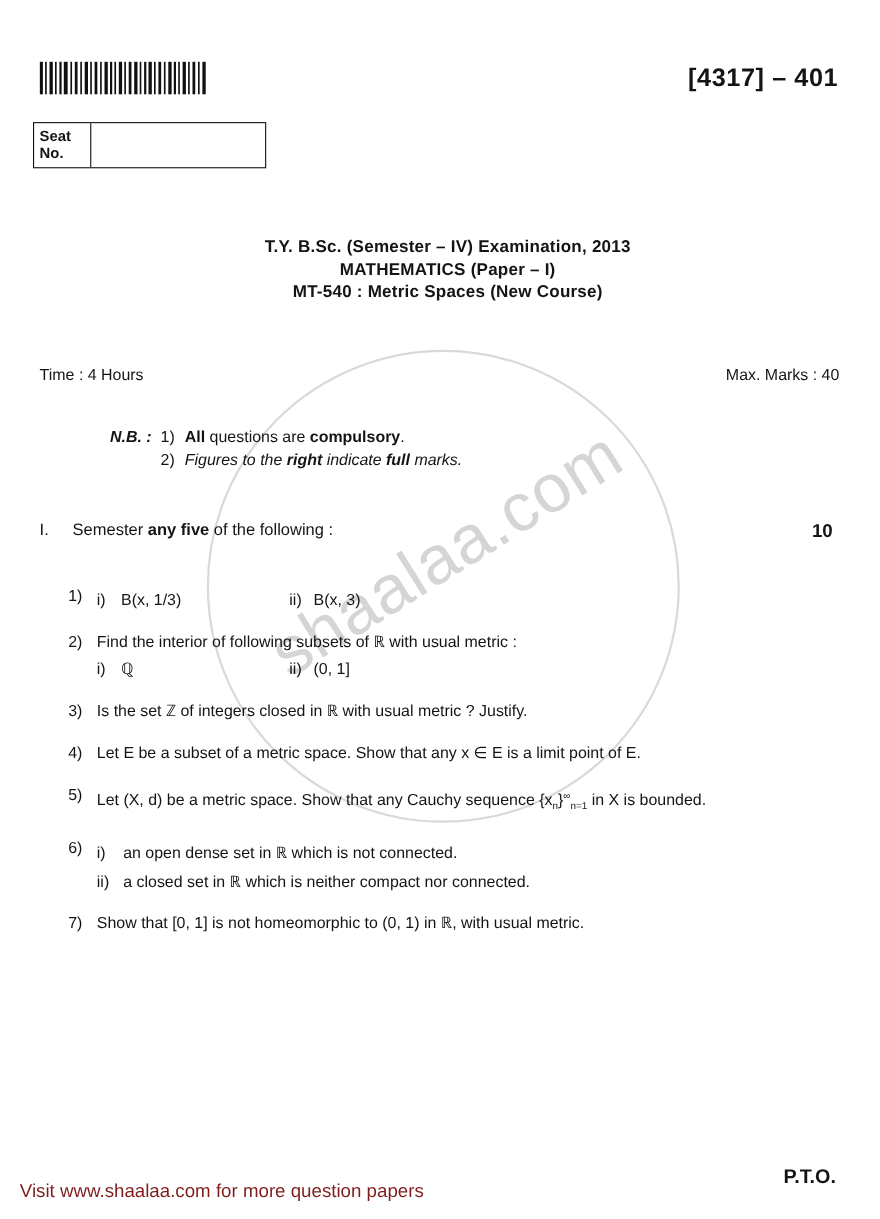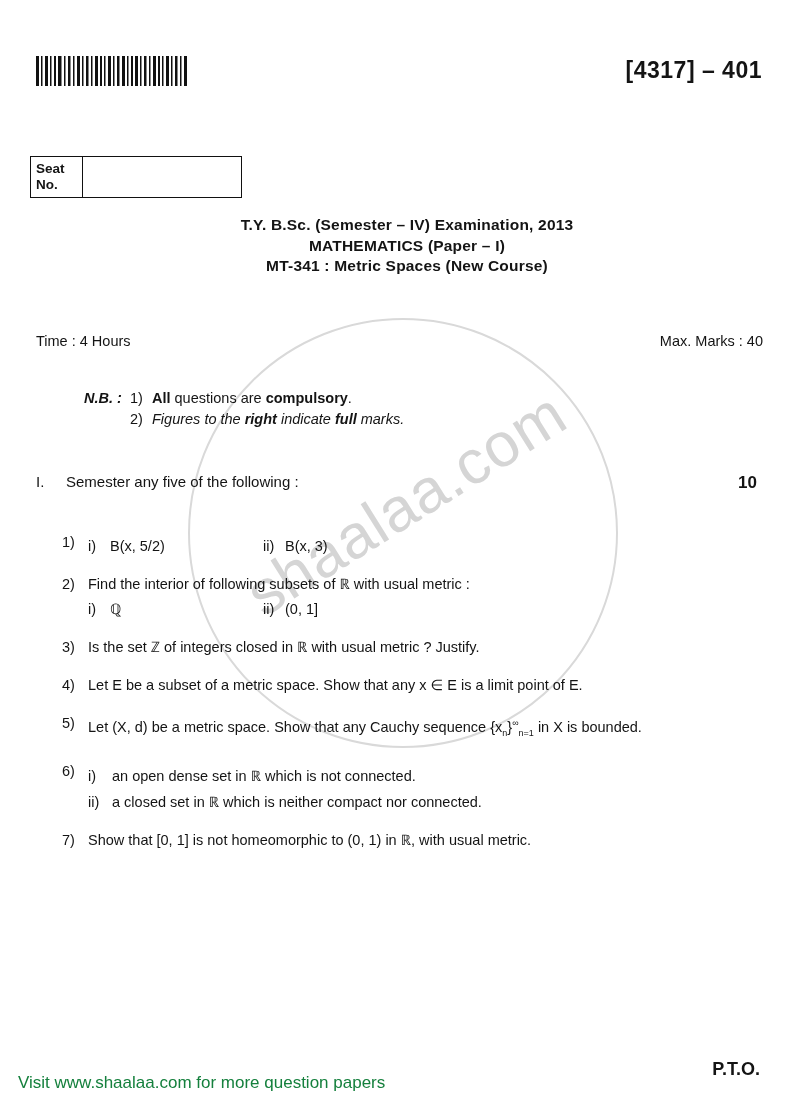--- a/index.html
+++ b/index.html
@@ -76,21 +76,20 @@
   }
   .seat-box {
     position: absolute;
     left: 30px;
     top: 111px;
     width: 212px;
     height: 42px;
     border: 1.5px solid #111;
     box-sizing: border-box;
     display: flex;
-    margin-top: 45px;
   }
   .seat-label {
     width: 52px;
     border-right: 1.5px solid #111;
     box-sizing: border-box;
     font-size: 13.5px;
     font-weight: bold;
     line-height: 1.15;
     padding: 4px 0 0 5px;
   }
@@ -131,40 +130,40 @@
   }
 
   
   .nb {
     position: absolute;
     left: 84px;
     top: 388px;
     font-size: 14.5px;
     line-height: 21px;
   }
-  .nb-row { display: flex; }
+  .nb-row { display: flex; margin-left: 16px; }
   .nb-label {
     font-weight: bold;
     font-style: italic;
     width: 46px;
   }
   .nb-num { width: 22px; }
   .nb i { font-style: italic; }
   .nb b { font-weight: bold; }
   .nb .bi { font-weight: bold; font-style: italic; }
 
   
   .q-head {
     position: absolute;
     left: 36px;
     top: 473px;
     font-size: 15px;
   }
   .q-head .rom { display: inline-block; width: 30px; }
-  .q-head b { font-weight: normal; }
+  .q-head b { font-weight: bold; }
   .q-marks {
     position: absolute;
     right: 43px;
     top: 473px;
     font-size: 17px;
     font-weight: bold;
   }
 
   .items {
     position: absolute;
@@ -200,21 +199,21 @@
     right: 40px;
     top: 1059px;
     font-size: 18px;
     font-weight: bold;
   }
   .footer {
     position: absolute;
     left: 18px;
     top: 1073px;
     font-size: 17px;
-    color: #15803d;
+    color: #7f1d1d;
   }
 </style>
 </head>
 <body>
 
 <div class="page">
 
   <div class="watermark">
     <div class="watermark-ring"></div>
     <div class="watermark-text">shaalaa.com</div>
@@ -267,21 +266,21 @@
       <div class="seat-label">
         <span>Seat</span><br>
         <span>No.</span>
       </div>
       <div class="seat-field"></div>
     </div>
 
     <div class="titles">
       <div>T.Y. B.Sc. (Semester – IV) Examination, 2013</div>
       <div>MATHEMATICS (Paper – I)</div>
-      <div>MT-341 : Metric Spaces (New Course)</div>
+      <div>MT-540 : Metric Spaces (New Course)</div>
     </div>
 
     <div class="timeline">
       <div class="time-left">Time : 4 Hours</div>
       <div class="marks-right">Max. Marks : 40</div>
     </div>
 
     <div class="nb">
       <div class="nb-row">
         <span class="nb-label">N.B. :</span>
@@ -301,21 +300,21 @@
     <div class="q-marks">10</div>
 
     <div class="items">
 
       <div class="item">
         <div class="item-num">1)</div>
         <div class="item-body">
           <div class="subrow">
             <span class="sub-a">
               <span class="sub-mark">i)</span>
-              <span>B(x, 5/2)</span>
+              <span>B(x, 1/3)</span>
             </span>
             <span class="sub-b">
               <span class="sub-mark">ii)</span>
               <span>B(x, 3)</span>
             </span>
           </div>
         </div>
       </div>
 
       <div class="item">

